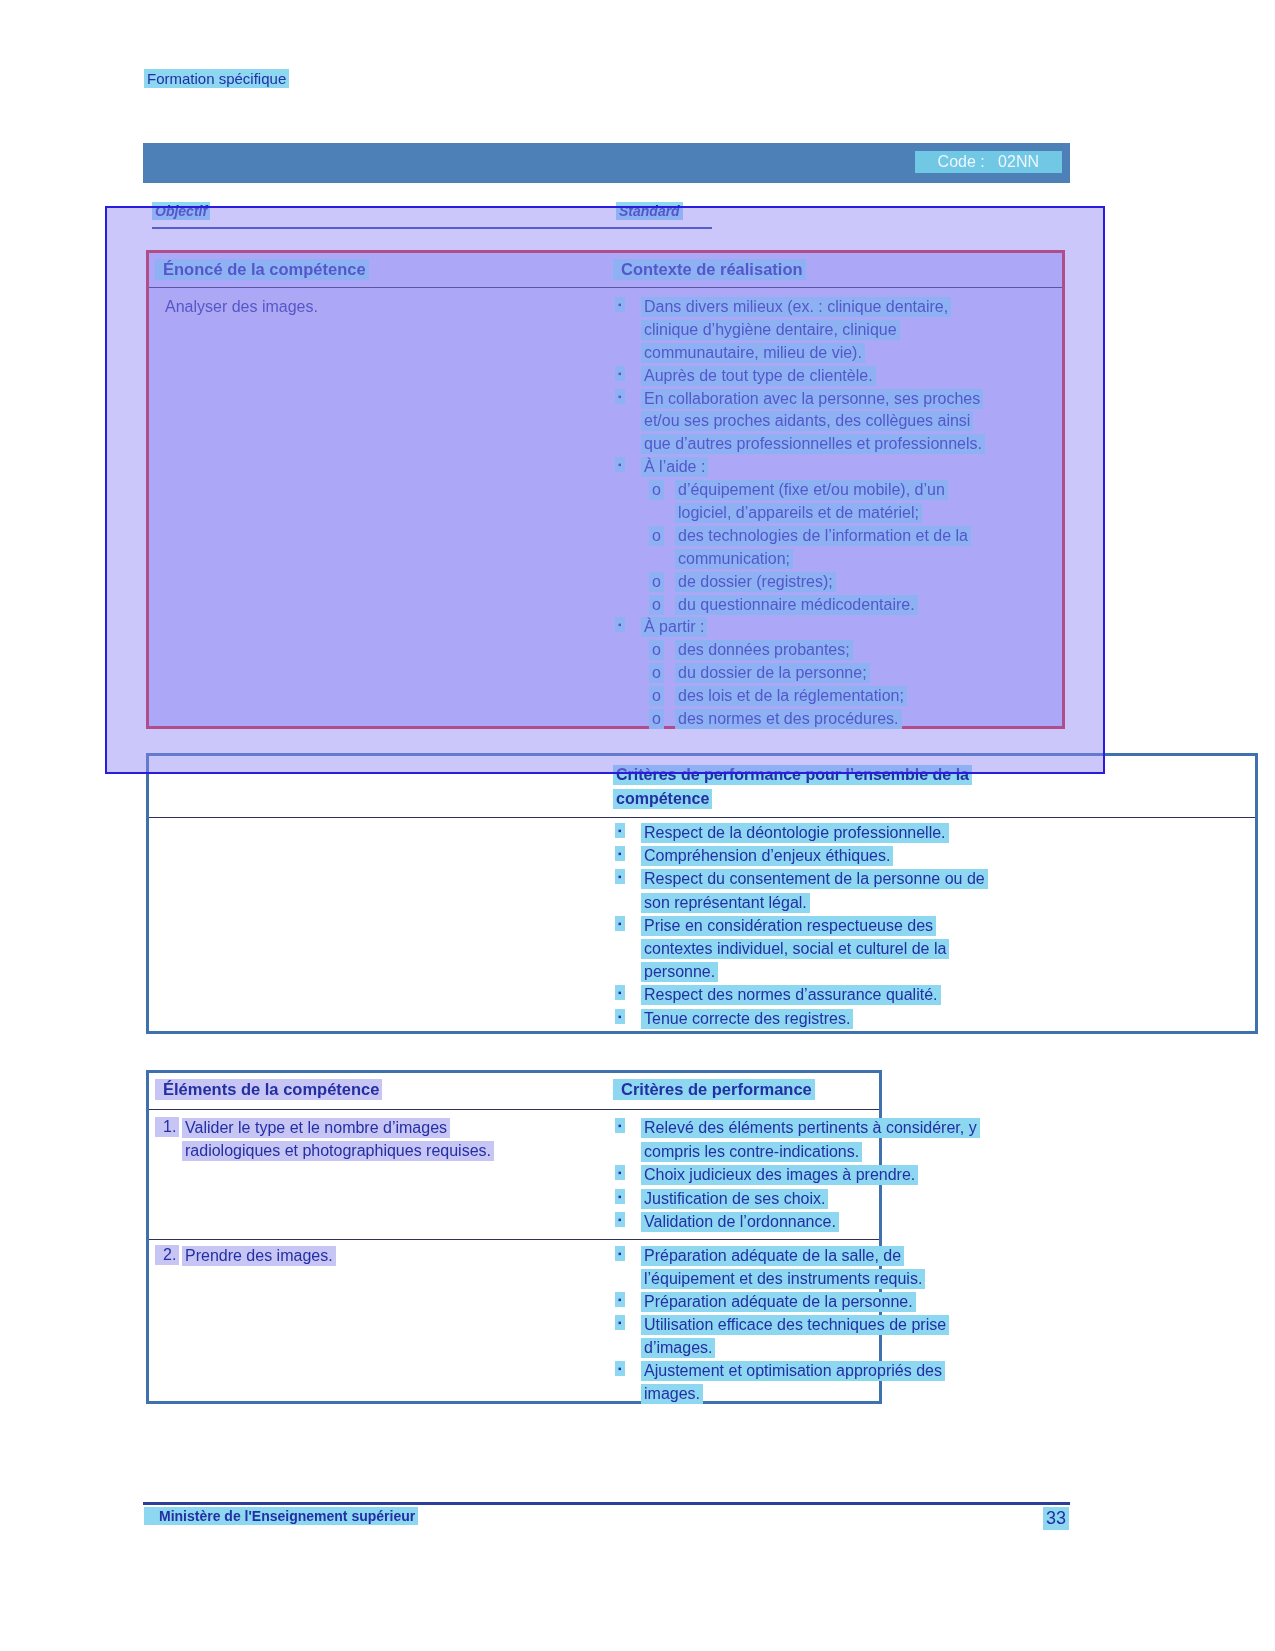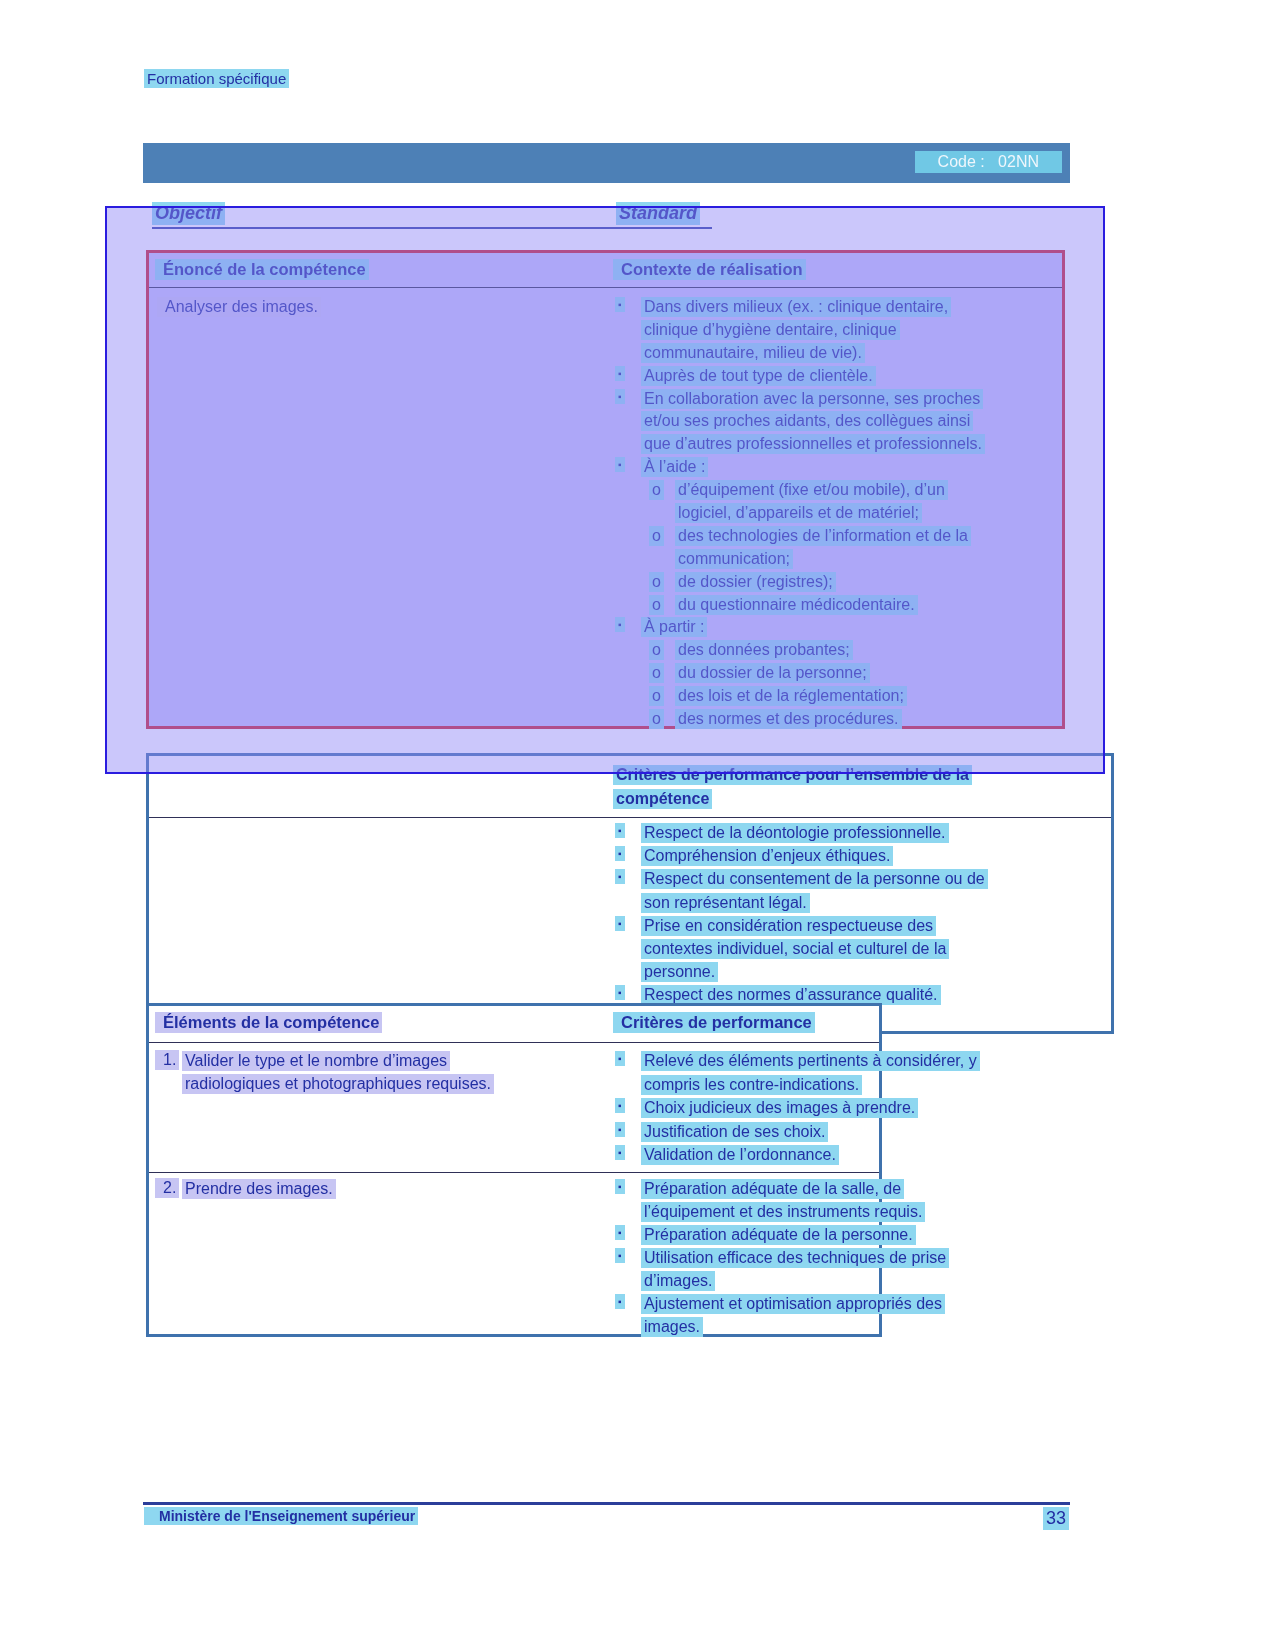--- a/index.html
+++ b/index.html
@@ -10,30 +10,30 @@
   .lav{background:#c7c5f3;}
   .bold{font-weight:700;}
   .hdr{font-weight:700;font-size:16.5px;}
 
   .doc-label{left:144px;top:69px;font-size:15px;}
 
   .code-bar{position:absolute;left:143px;top:143px;width:927px;height:40px;background:#4d80b6;}
   .code-label{position:absolute;right:8px;top:8px;background:#70c8e5;color:#eef6fc;
               padding:2px 23px;font-size:16px;white-space:pre;}
 
-  .heading{position:absolute;top:202px;font-size:18px;font-weight:700;font-style:italic;}
+  .heading{position:absolute;top:202px;font-size:14px;font-weight:700;font-style:italic;}
   .objectif{left:152px;}
   .standard{left:616px;}
   .heading-rule{position:absolute;left:152px;top:227px;width:560px;border-top:2px solid #2f3da6;}
 
   .table{position:absolute;box-sizing:border-box;}
   .t-red{left:146px;top:250px;width:919px;height:479px;border:3px solid #cd2130;background:rgba(122,117,240,0.42);}
   .t-blue{border:3px solid #3f72ad;background:#ffffff;}
-  .t2{left:146px;top:753px;width:968px;height:281px;}
-  .t3{left:146px;top:1003px;width:736px;height:334px;}
+  .t2{left:146px;top:753px;width:1112px;height:281px;}
+  .t3{left:146px;top:1070px;width:736px;height:334px;}
 
   .cell{position:absolute;white-space:pre;padding-left:8px;}
   .rule{position:absolute;left:0;width:100%;border-top:1.6px solid #2f3057;}
 
   .list{position:absolute;width:452px;}
   .ln{position:relative;height:var(--lh,23px);}
   .ln > span{position:absolute;top:1px;}
   .mkb{left:2px;top:5px;font-size:10px;padding:2px 3px;}
   .txb{left:28px;}
   .mks{left:36px;}

